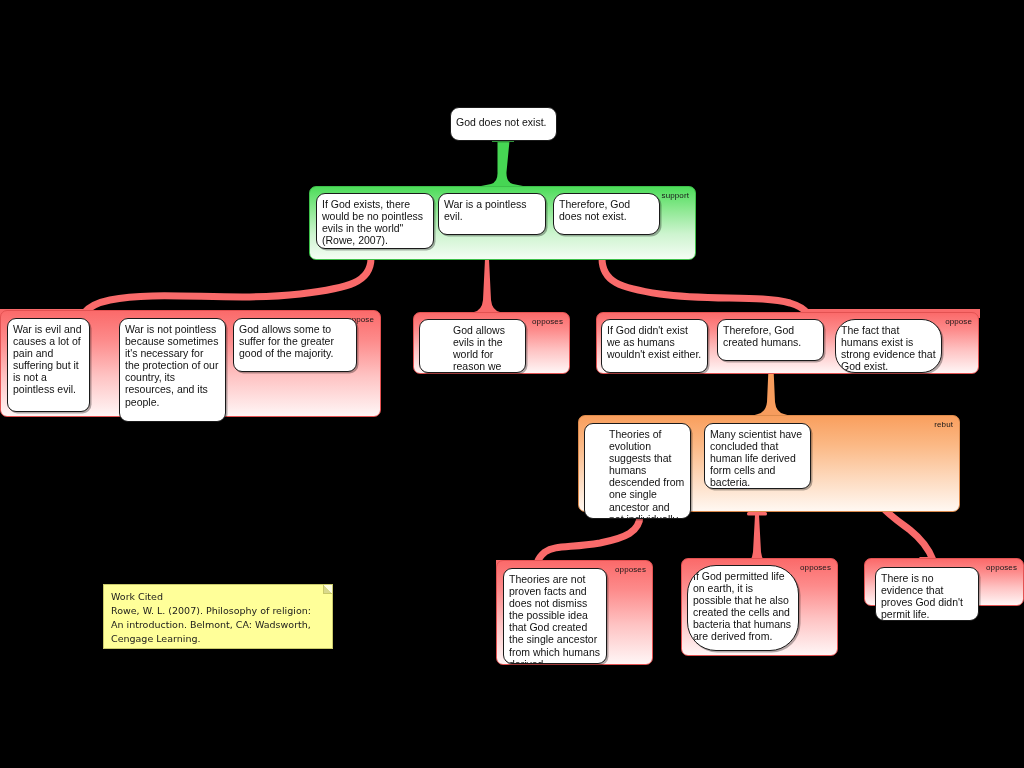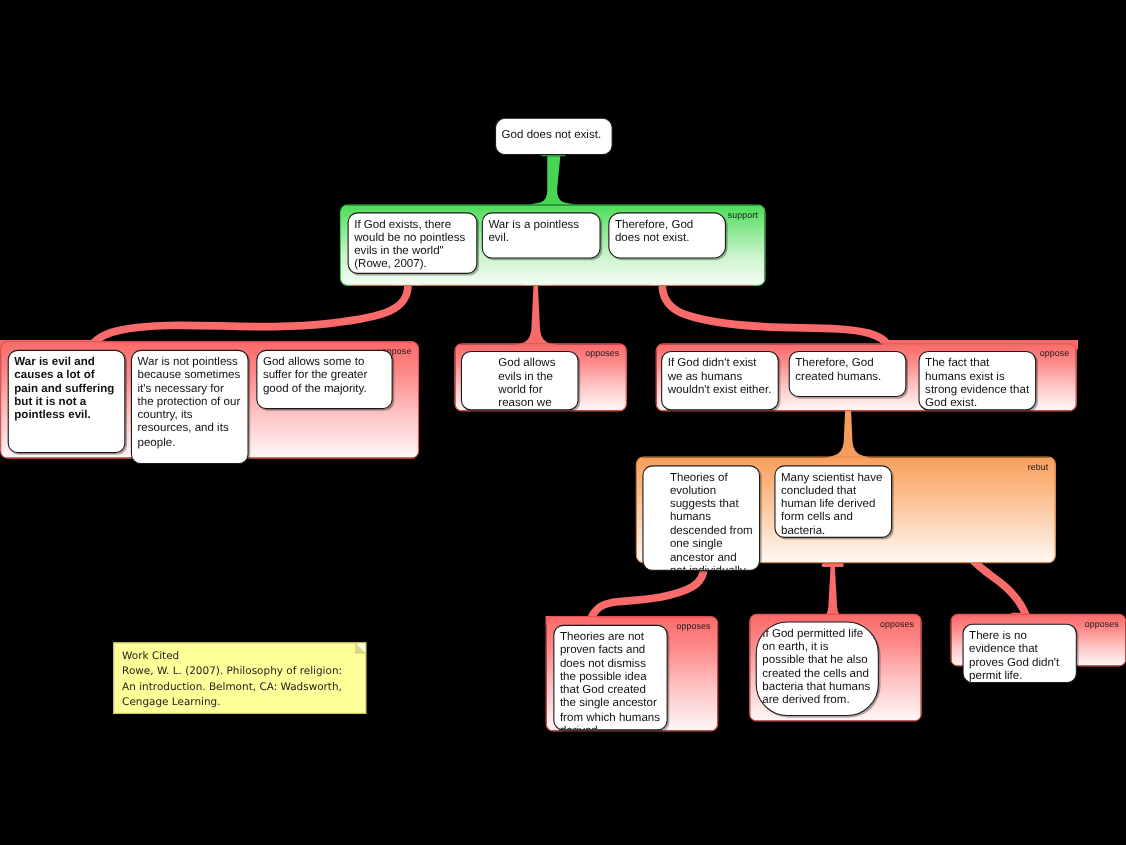--- a/index.html
+++ b/index.html
@@ -125,35 +125,35 @@
 
   <div class="group support" style="left:309px; top:186px; width:387px; height:74px;">
     <span class="group-label">support</span>
     <div class="claim" style="left:6px; top:6px; width:118px; height:56px;">If God exists, there would be no pointless evils in the world" (Rowe, 2007).</div>
     <div class="claim" style="left:128px; top:6px; width:108px; height:42px;">War is a pointless evil.</div>
     <div class="claim" style="left:243px; top:6px; width:107px; height:42px;border-radius:11px;">Therefore, God does not exist.</div>
   </div>
 
   <div class="group oppose" style="left:0px; top:310px; width:381px; height:107px;">
     <span class="group-label">oppose</span>
-    <div class="claim" style="left:6px; top:7px; width:107px; height:94px;font-weight:bold;">War is evil and causes a lot of pain and suffering but it is not a pointless evil.</div>
+    <div class="claim" style="left:6px; top:7px; width:83px; height:94px;">War is evil and causes a lot of pain and suffering but it is not a pointless evil.</div>
     <div class="claim" style="left:118px; top:7px; width:107px; height:104px;">War is not pointless because sometimes it's necessary for the protection of our country, its resources, and its people.</div>
     <div class="claim" style="left:232px; top:7px; width:124px; height:54px;">God allows some to suffer for the greater good of the majority.</div>
   </div>
 
   <div class="group oppose" style="left:413px; top:312px; width:157px; height:62px;">
     <span class="group-label">opposes</span>
     <div class="claim" style="left:5px; top:6px; width:107px; height:54px;padding-left:33px;">God allows evils in the world for reason we may not be able to comprehend.</div>
   </div>
 
   <div class="group oppose" style="left:596px; top:312px; width:383px; height:62px;">
     <span class="group-label">oppose</span>
     <div class="claim" style="left:4px; top:6px; width:107px; height:54px;">If God didn't exist we as humans wouldn't exist either.</div>
     <div class="claim" style="left:120px; top:6px; width:107px; height:42px;">Therefore, God created humans.</div>
-    <div class="claim" style="left:238px; top:6px; width:107px; height:54px;">The fact that humans exist is strong evidence that God exist.</div>
+    <div class="claim" style="left:238px; top:6px; width:107px; height:54px;border-radius:20px;">The fact that humans exist is strong evidence that God exist.</div>
   </div>
 
   <div class="group rebut" style="left:578px; top:415px; width:382px; height:97px;">
     <span class="group-label">rebut</span>
     <div class="claim" style="left:5px; top:7px; width:107px; height:96px;padding-left:24px;">Theories of evolution suggests that humans descended from one single ancestor and not individually made by God.</div>
     <div class="claim" style="left:125px; top:7px; width:107px; height:66px;">Many scientist have concluded that human life derived form cells and bacteria.</div>
   </div>
 
   <div class="group oppose" style="left:496px; top:560px; width:157px; height:105px;">
     <span class="group-label">opposes</span>

